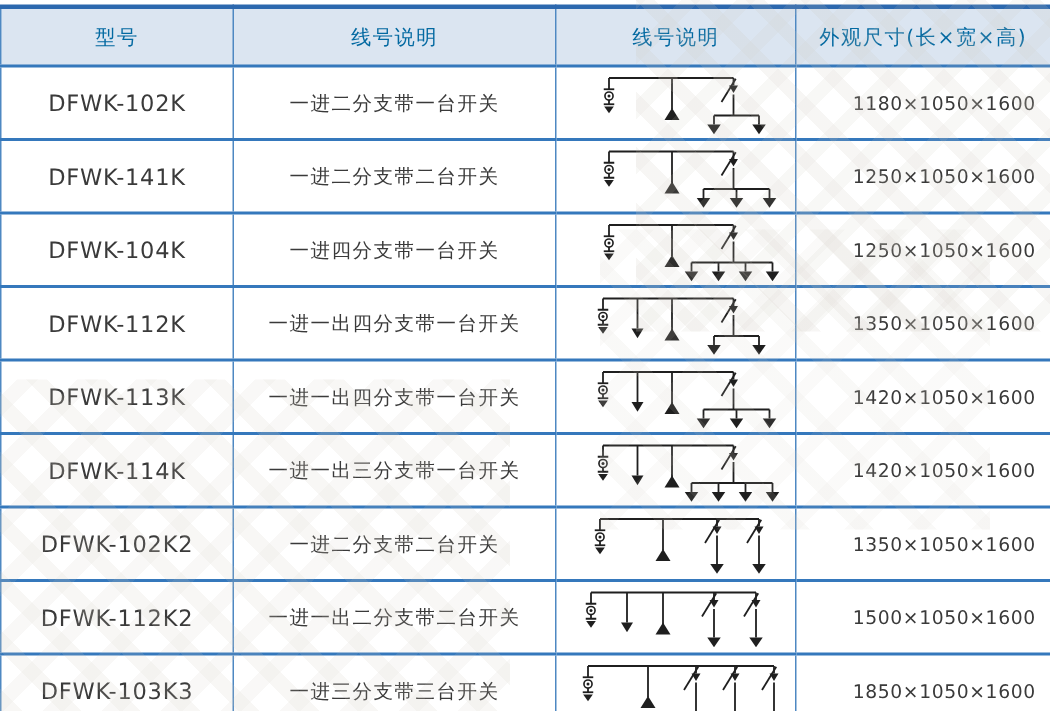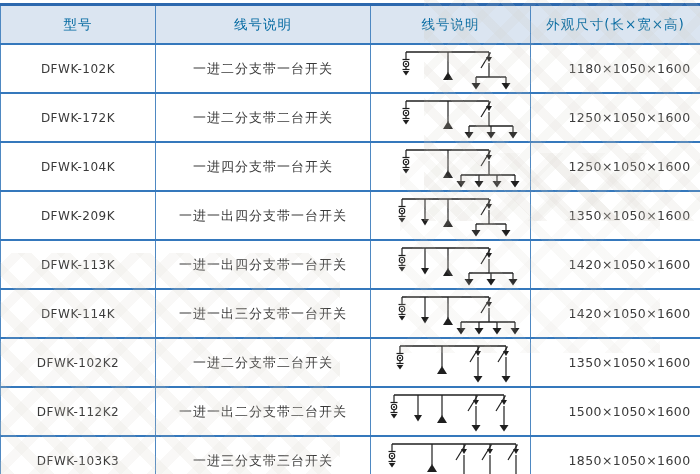--- a/index.html
+++ b/index.html
@@ -72,21 +72,21 @@
     font-size:13px;
     text-align:center;
     vertical-align:middle;
     background:transparent;
     border-left:1px solid var(--border-light,#4e88c2);
     border-top:2px solid var(--border-blue,#3578bc);
     padding:0;
   }
   td:first-child{border-left:none;}
   tbody tr:first-child td{border-top:none;}
-  td.c-model{letter-spacing:.5px;font-size:12px;}
+  td.c-model{letter-spacing:.5px;font-size:15px;}
   td.c-desc{letter-spacing:1px;margin-top:15px;}
   td.c-dim{letter-spacing:.4px;font-size:12.5px;padding-left:28px;}
   .diag{
     display:flex;align-items:center;justify-content:center;
     width:100%;height:46px;
   }
   .diag svg{display:block;}
 </style>
 </head>
 <body>
@@ -136,21 +136,21 @@
                 <line x1="100" y1="31" x2="100" y2="37" stroke="#1f1f1f" stroke-width="1.2"></line>
                 <polygon points="95.5,37 104.5,37 100,43.5" fill="#1f1f1f"></polygon>
                 <line x1="130" y1="31" x2="130" y2="37" stroke="#1f1f1f" stroke-width="1.2"></line>
                 <polygon points="125.5,37 134.5,37 130,43.5" fill="#1f1f1f"></polygon>
               </svg>
             </div>
           </td>
         <td class="c-dim">1180×1050×1600</td>
       </tr>
       <tr>
-        <td class="c-model">DFWK-172K</td>
+        <td class="c-model">DFWK-141K</td>
         <td class="c-desc">一进二分支带二台开关</td>
         <td class="c-diag">
             <div class="diag">
               <svg viewBox="0 0 150 46" width="150" height="46" xmlns="http://www.w3.org/2000/svg">
                 <line x1="30" y1="6" x2="113" y2="6" stroke="#1f1f1f" stroke-width="1.4"></line>
                 <line x1="30" y1="6" x2="30" y2="13.5" stroke="#1f1f1f" stroke-width="1.2"></line>
                 <line x1="26.5" y1="13.5" x2="33.5" y2="13.5" stroke="#1f1f1f" stroke-width="1.2"></line>
                 <circle cx="30" cy="18" r="2.7" fill="none" stroke="#1f1f1f" stroke-width="1.1"></circle>
                 <circle cx="30" cy="18" r="1" fill="#1f1f1f"></circle>
                 <line x1="30" y1="20.7" x2="30" y2="23.5" stroke="#1f1f1f" stroke-width="1.2"></line>
@@ -202,21 +202,21 @@
                 <line x1="121" y1="31" x2="121" y2="37" stroke="#1f1f1f" stroke-width="1.2"></line>
                 <polygon points="116.5,37 125.5,37 121,43.5" fill="#1f1f1f"></polygon>
                 <line x1="139" y1="31" x2="139" y2="37" stroke="#1f1f1f" stroke-width="1.2"></line>
                 <polygon points="134.5,37 143.5,37 139,43.5" fill="#1f1f1f"></polygon>
               </svg>
             </div>
           </td>
         <td class="c-dim">1250×1050×1600</td>
       </tr>
       <tr>
-        <td class="c-model">DFWK-209K</td>
+        <td class="c-model">DFWK-112K</td>
         <td class="c-desc">一进一出四分支带一台开关</td>
         <td class="c-diag">
             <div class="diag">
               <svg viewBox="0 0 150 46" width="150" height="46" xmlns="http://www.w3.org/2000/svg">
                 <line x1="26" y1="6" x2="113" y2="6" stroke="#1f1f1f" stroke-width="1.4"></line>
                 <line x1="26" y1="6" x2="26" y2="13.5" stroke="#1f1f1f" stroke-width="1.2"></line>
                 <line x1="22.5" y1="13.5" x2="29.5" y2="13.5" stroke="#1f1f1f" stroke-width="1.2"></line>
                 <circle cx="26" cy="18" r="2.7" fill="none" stroke="#1f1f1f" stroke-width="1.1"></circle>
                 <circle cx="26" cy="18" r="1" fill="#1f1f1f"></circle>
                 <line x1="26" y1="20.7" x2="26" y2="23.5" stroke="#1f1f1f" stroke-width="1.2"></line>

